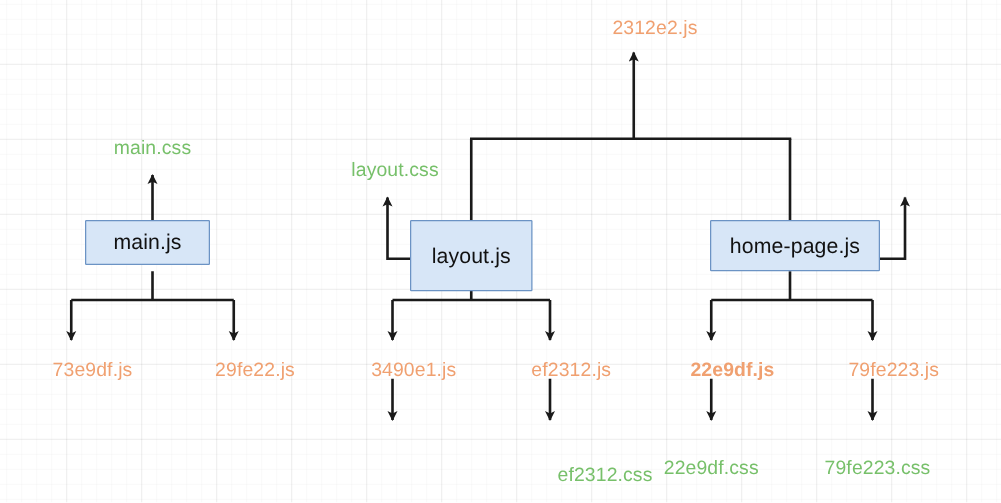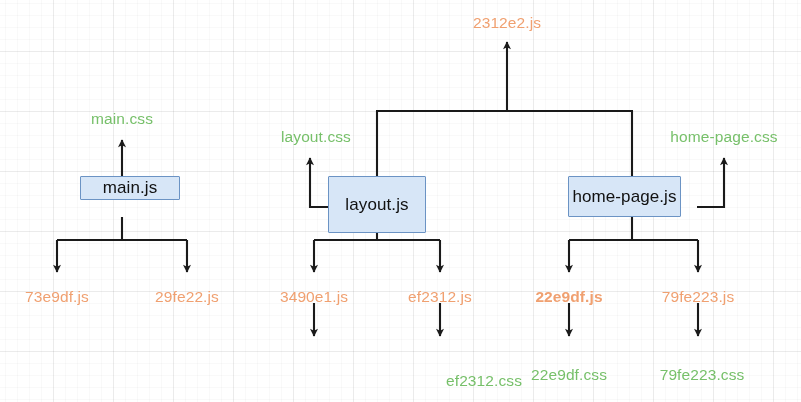--- a/index.html
+++ b/index.html
@@ -49,21 +49,21 @@
     letter-spacing: 0.1px;
   }
   .label {
     position: absolute;
     font-size: 15.5px;
     white-space: nowrap;
     transform: translateX(-50%);
     letter-spacing: 0.1px;
   }
   .label.css { color: #77c06a; }
-  .label.js  { color: #f0a070; }
+  .label.js  { color: #f0a070; margin-left: 17px; }
 </style>
 </head>
 <body>
 
 <div id="canvas">
 
   <svg id="edges" viewBox="0 0 801 402">
     <defs>
       <marker id="arrow" markerWidth="11" markerHeight="11" refX="7.6" refY="4.2" orient="auto" markerUnits="userSpaceOnUse">
         <path d="M0.4,0.2 L8.4,4.2 L0.4,8.2 L2.3,4.2 Z" fill="#1a1a1a"></path>
@@ -98,31 +98,30 @@
       <path d="M376,111 L633,111"></path>
       <path d="M507,111 L507,42" marker-end="url(#arrow)"></path>
 
       <path d="M314,303 L314,336" marker-end="url(#arrow)"></path>
       <path d="M440,303 L440,336" marker-end="url(#arrow)"></path>
       <path d="M569,303 L569,336" marker-end="url(#arrow)"></path>
       <path d="M698,303 L698,336" marker-end="url(#arrow)"></path>
     </g>
   </svg>
 
-  <div class="node-box" style="left:80px; top:176px; width:100px; height:24px;">main.js</div>
+  <div class="node-box" style="left:68px; top:176px; width:100px; height:36px;">main.js</div>
 
   <div class="node-box" style="left:328px; top:176px; width:98px; height:57px;">layout.js</div>
 
-  <div class="node-box" style="left:568px; top:176px; width:113px; height:41px;">home-page.js</div>
+  <div class="node-box" style="left:568px; top:176px; width:136px; height:41px;">home-page.js</div>
 
   <div class="label css" style="left:122px; top:110px;">main.css</div>
 
   <div class="label css" style="left:316px; top:128px;">layout.css</div>
 
-  <div class="label css" style="left:724px; top:128px;">home-page.css</div>
 
   <div class="label js" style="left:507px; top:14px;">2312e2.js</div>
 
   <div class="label js" style="left:57px; top:288px;">73e9df.js</div>
 
   <div class="label js" style="left:187px; top:288px;">29fe22.js</div>
 
   <div class="label js" style="left:314px; top:288px;">3490e1.js</div>
 
   <div class="label js" style="left:440px; top:288px;">ef2312.js</div>

